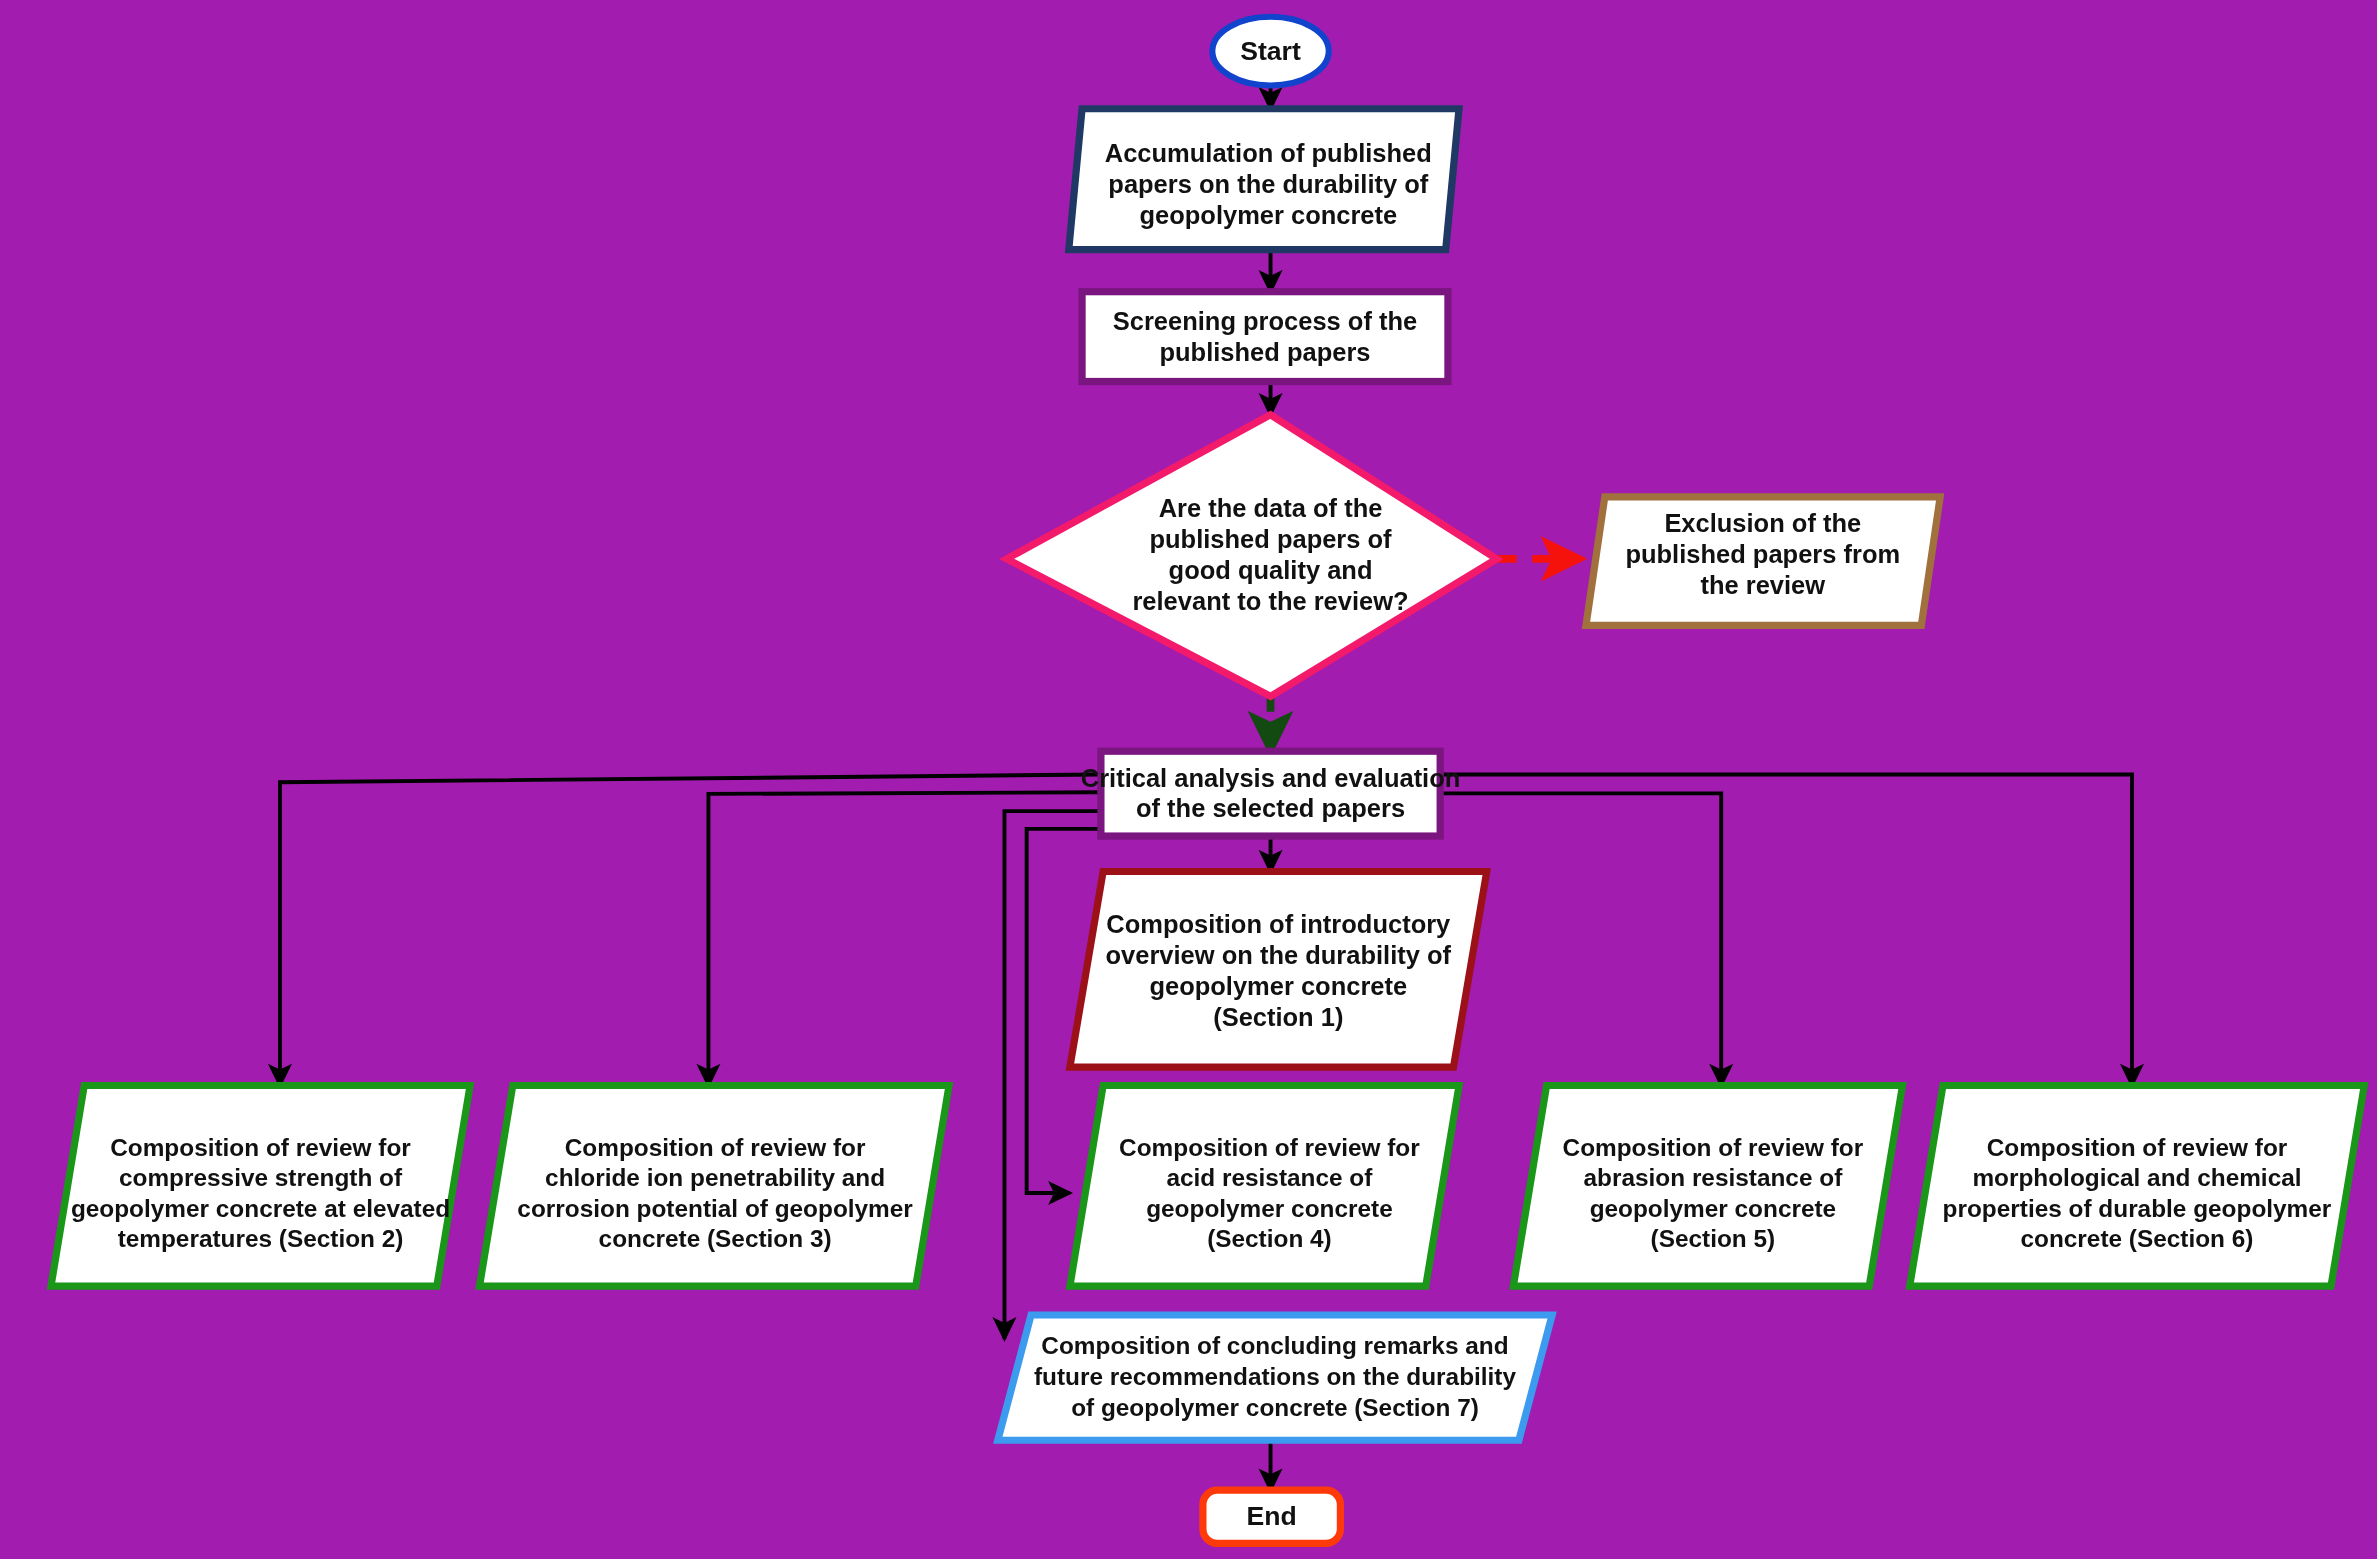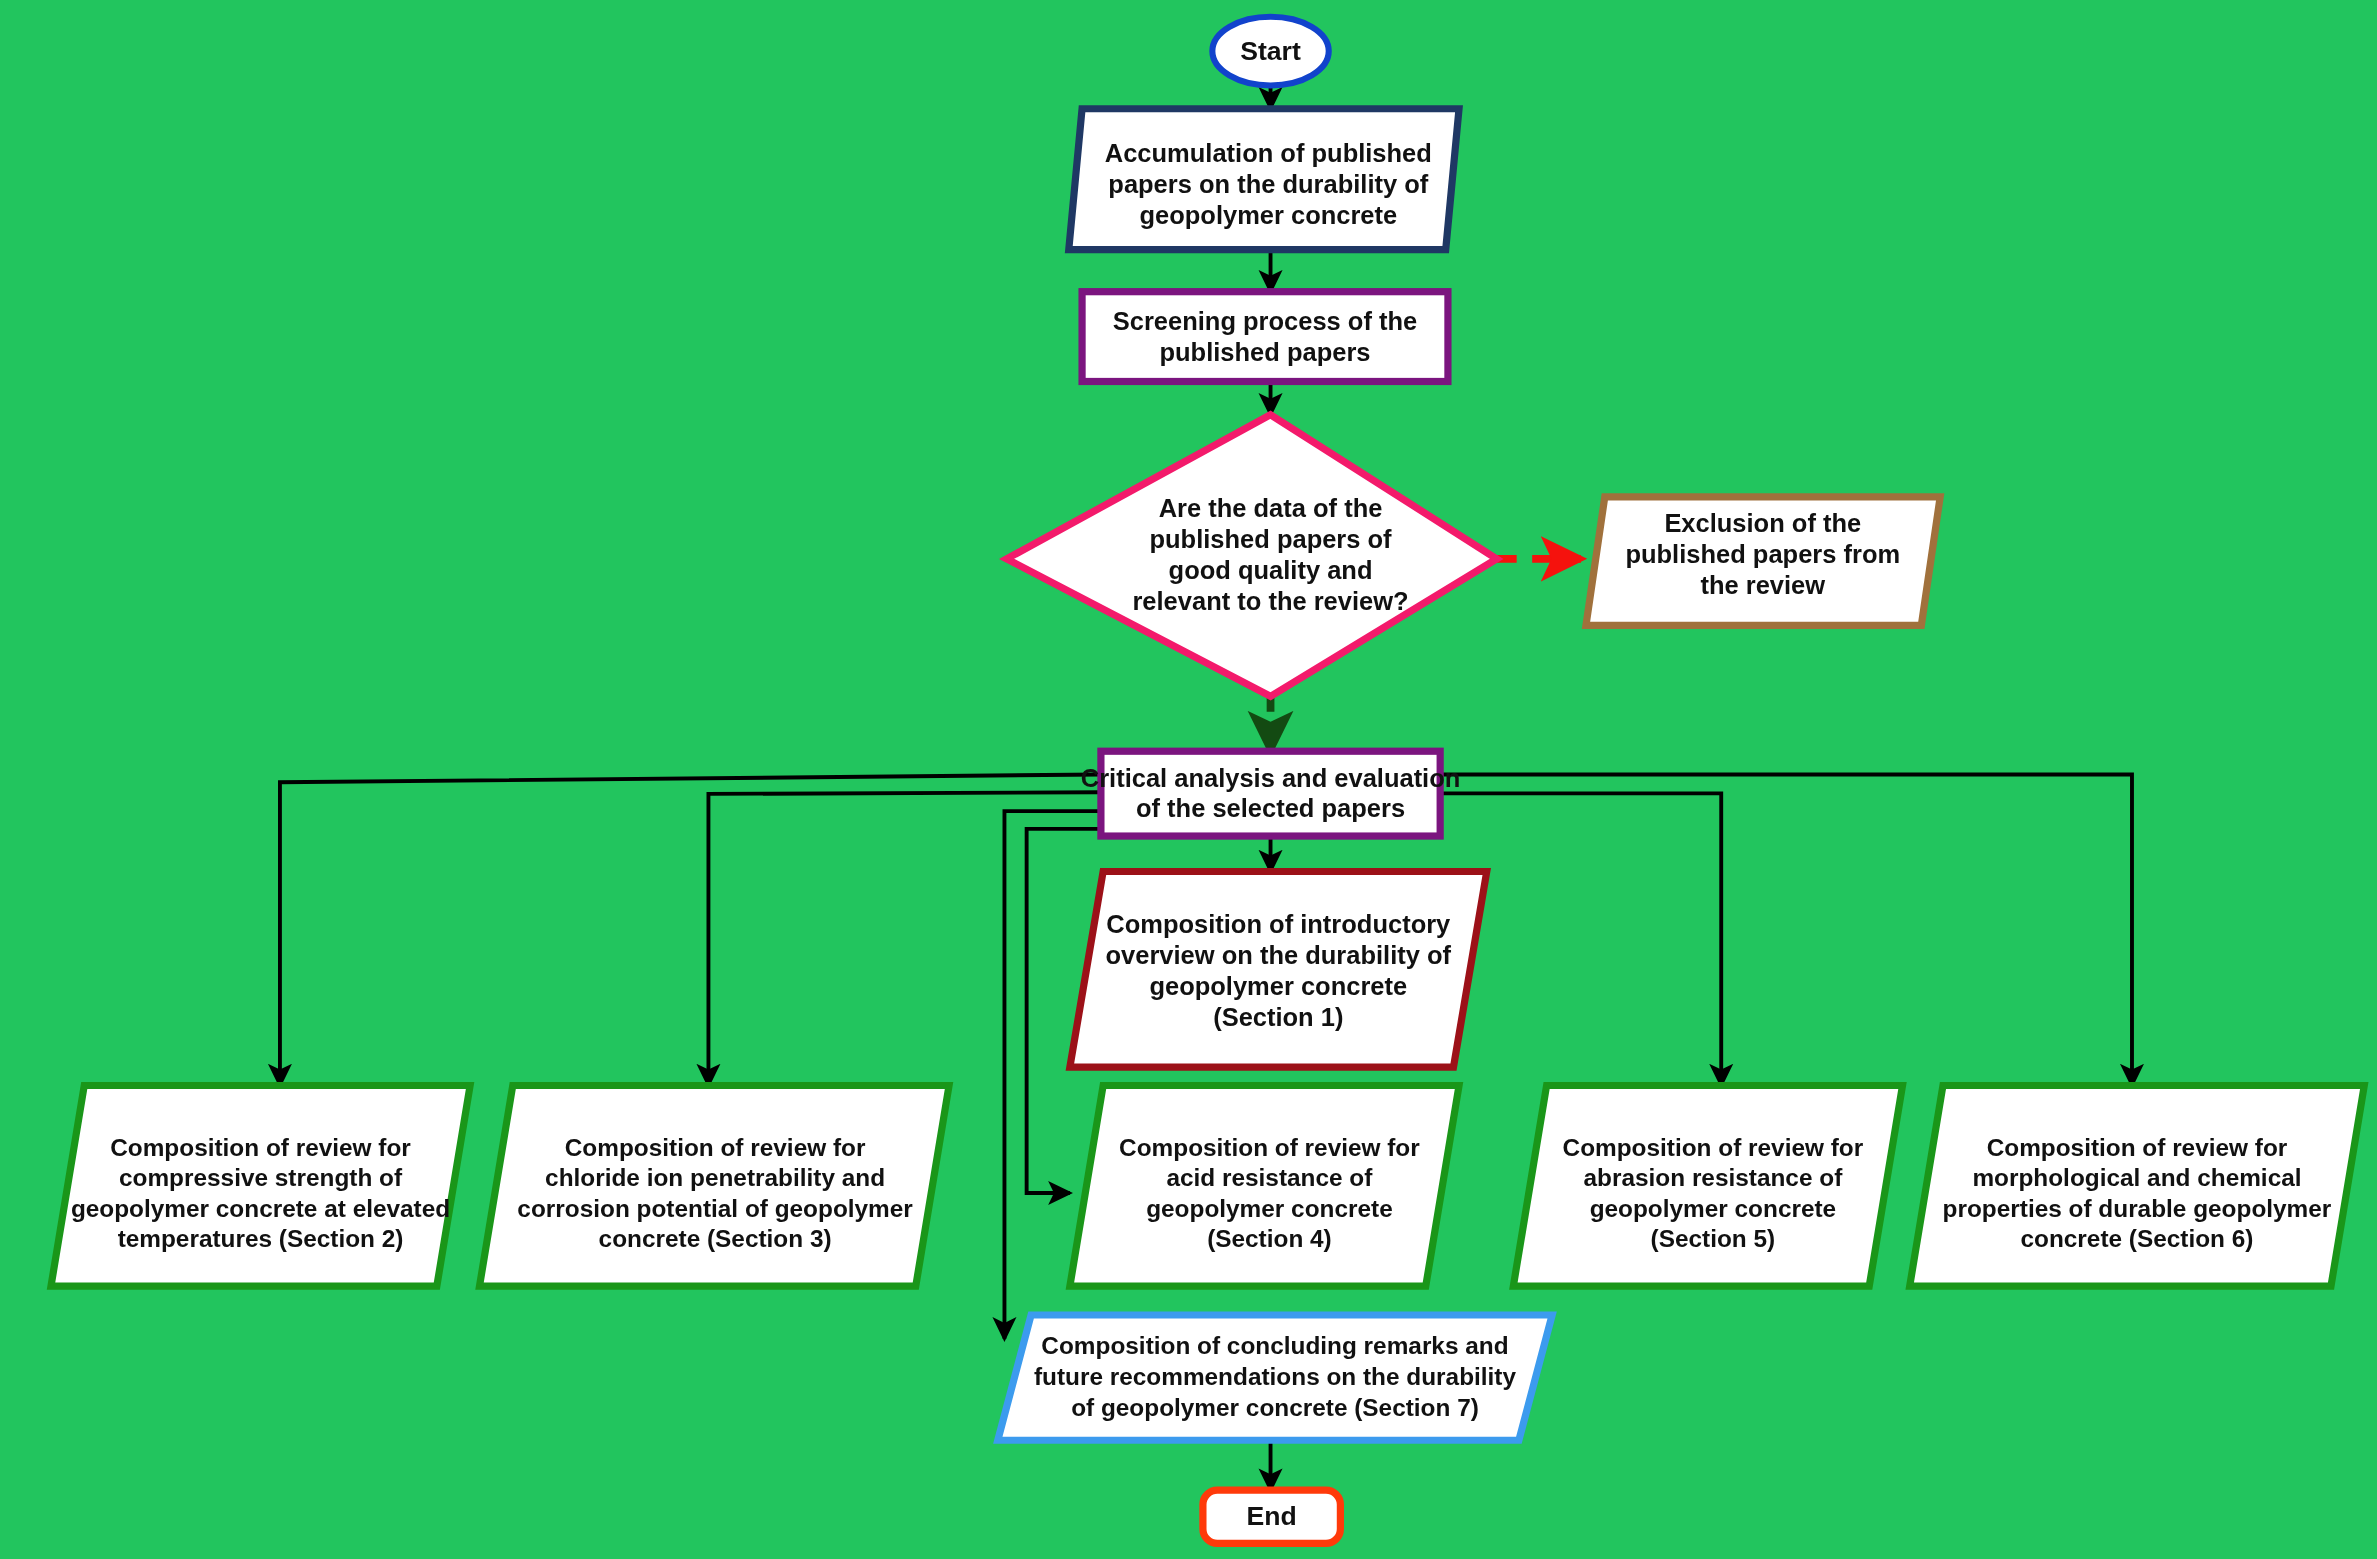--- a/index.html
+++ b/index.html
@@ -7,21 +7,21 @@
     padding: 0;
     background: #ffffff;
   }
   body {
     font-family: "Liberation Sans", sans-serif;
   }
   #stage {
     position: relative;
     width: 2377px;
     height: 1559px;
-    background: #22c55e;
+    background: #a21caf;
     overflow: hidden;
   }
   svg#flow {
     position: absolute;
     top: 0;
     left: 0;
     width: 2377px;
     height: 1559px;
   }
   .nodeText {

